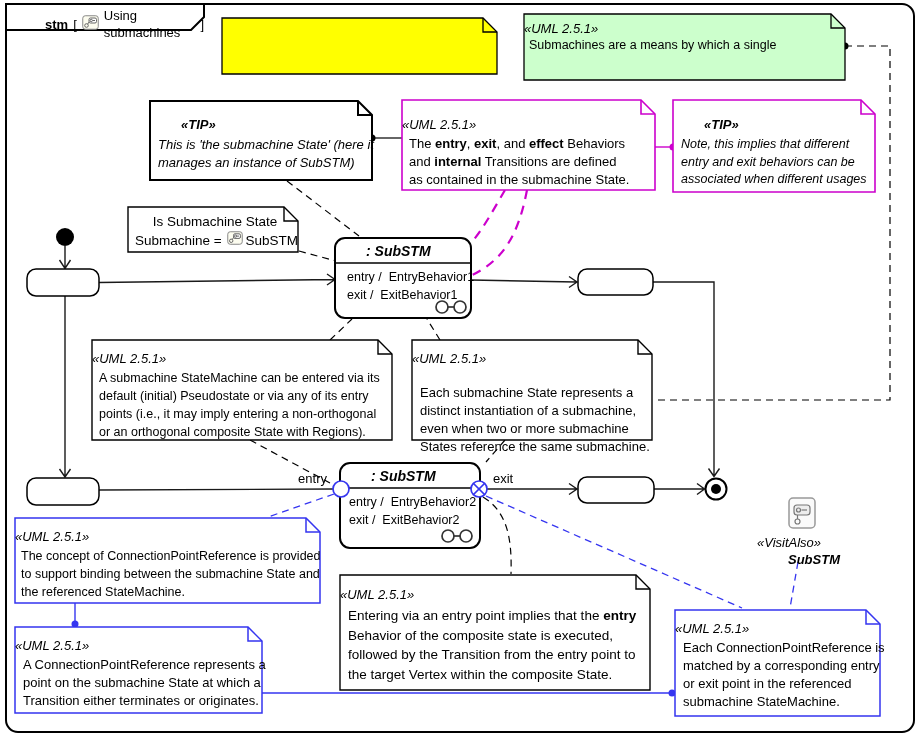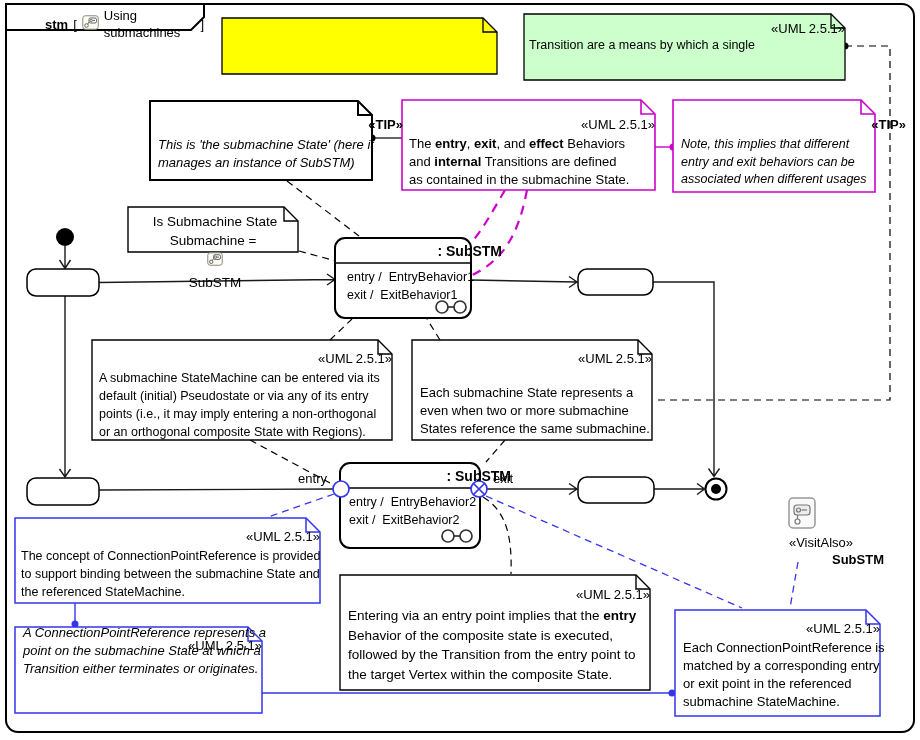--- a/index.html
+++ b/index.html
@@ -1,20 +1,20 @@
 <!DOCTYPE html>
 <html><head>
 <meta charset="utf-8">
 <style>
   html,body{margin:0;padding:0;background:#ffffff;}
   #canvas{position:relative;width:920px;height:740px;background:#ffffff;
           font-family:"Liberation Sans",sans-serif;color:#000;overflow:hidden;}
   #bg{position:absolute;left:0;top:0;}
   .t{position:absolute;font-size:13px;line-height:17px;}
-  .ctr{text-align:right;}
+  .ctr{text-align:left;font-style:italic;}
   .nline{white-space:pre;}
   .it .nline{font-style:italic;}
   .b{font-weight:bold;margin-left:31px;}
   .small{font-size:12.5px;}
   .note-body .nline{line-height:18px;}
   .tab{display:flex;align-items:center;gap:5px;font-size:13px;}
   .row{display:flex;align-items:center;}
 </style>
 </head>
 <body>
@@ -181,21 +181,21 @@
           <line x1="5.6" y1="9.2" x2="7.2" y2="6.8" stroke="#666"></line>
         </svg>
   </span>
   <span>Using submachines</span>
   <span>]</span>
 </div>
 
 
 <div class="t ctr" style="left:524px;top:20px;width:321px;">«UML 2.5.1»</div>
 <div class="t small" style="left:529px;top:38px;width:312px;line-height:15px;">
-      <div class="nline"><span>Transition are a means by which a single</span></div>
+      <div class="nline"><span>Submachines are a means by which a single</span></div>
     </div>
 
 <div class="t ctr b" style="left:150px;top:116px;width:222px;">«TIP»</div>
 <div class="t it" style="left:158px;top:136px;width:210px;line-height:17.5px;">
       <div class="nline"><span>This is 'the submachine State' (here it</span></div>
       <div class="nline"><span>manages an instance of SubSTM)</span></div>
     </div>
 
 <div class="t ctr" style="left:402px;top:116px;width:253px;">«UML 2.5.1»</div>
 <div class="t note-body" style="left:409px;top:135px;width:240px;">
@@ -206,21 +206,21 @@
 
 <div class="t ctr b" style="left:673px;top:116px;width:202px;">«TIP»</div>
 <div class="t it small" style="left:681px;top:136px;width:190px;line-height:17.5px;">
       <div class="nline"><span>Note, this implies that different</span></div>
       <div class="nline"><span>entry and exit behaviors can be</span></div>
       <div class="nline"><span>associated when different usages</span></div>
     </div>
 
 <div class="t" style="left:135px;top:212px;width:160px;font-size:13.5px;line-height:19px;text-align:center;">
   <div class="nline">Is Submachine State</div>
-  <div class="row" style="gap:2px;flex-direction:column;">
+  <div class="row" style="gap:2px;">
     <span class="nline">Submachine = </span>
     <span>
       <svg width="16" height="14">
             <rect x="0.75" y="0.75" width="14.5" height="12.5" rx="2.5" fill="#fcfcef" stroke="#888"></rect>
             <rect x="6.5" y="2.8" width="7" height="4.6" rx="1.5" fill="#fff" stroke="#666"></rect>
             <circle cx="8.6" cy="5.1" r="1.1" fill="none" stroke="#666"></circle>
             <line x1="10" y1="5.1" x2="12.2" y2="5.1" stroke="#666"></line>
             <circle cx="4.2" cy="9.8" r="1.7" fill="none" stroke="#666"></circle>
             <line x1="5.2" y1="8.6" x2="6.7" y2="6.4" stroke="#666"></line>
           </svg>
@@ -233,33 +233,34 @@
 <div class="t small note-body" style="left:99px;top:369px;width:286px;">
       <div class="nline"><span>A submachine StateMachine can be entered via its</span></div>
       <div class="nline"><span>default (initial) Pseudostate or via any of its entry</span></div>
       <div class="nline"><span>points (i.e., it may imply entering a non-orthogonal</span></div>
       <div class="nline"><span>or an orthogonal composite State with Regions).</span></div>
     </div>
 
 <div class="t ctr" style="left:412px;top:350px;width:240px;">«UML 2.5.1»</div>
 <div class="t note-body" style="left:420px;top:384px;width:226px;">
       <div class="nline"><span>Each submachine State represents a</span></div>
+      <div class="nline"><span>distinct instantiation of a submachine,</span></div>
       <div class="nline"><span>even when two or more submachine</span></div>
       <div class="nline"><span>States reference the same submachine.</span></div>
     </div>
 
 <div class="t ctr" style="left:15px;top:528px;width:305px;">«UML 2.5.1»</div>
 <div class="t small note-body" style="left:21px;top:547px;width:294px;">
       <div class="nline"><span>The concept of ConnectionPointReference is provided</span></div>
       <div class="nline"><span>to support binding between the submachine State and</span></div>
       <div class="nline"><span>the referenced StateMachine.</span></div>
     </div>
 
 <div class="t ctr" style="left:15px;top:637px;width:247px;">«UML 2.5.1»</div>
-<div class="t note-body" style="left:23px;top:624px;width:232px;font-style:italic;">
+<div class="t note-body" style="left:23px;top:656px;width:232px;">
       <div class="nline"><span>A ConnectionPointReference represents a</span></div>
       <div class="nline"><span>point on the submachine State at which a</span></div>
       <div class="nline"><span>Transition either terminates or originates.</span></div>
     </div>
 
 <div class="t ctr" style="left:340px;top:586px;width:310px;">«UML 2.5.1»</div>
 <div class="t" style="left:348px;top:606px;width:296px;font-size:13.5px;line-height:19.5px;">
       <div class="nline"><span>Entering via an entry point implies that the </span><span style="font-weight: bold;">entry</span></div>
       <div class="nline"><span>Behavior of the composite state is executed,</span></div>
       <div class="nline"><span>followed by the Transition from the entry point to</span></div>

